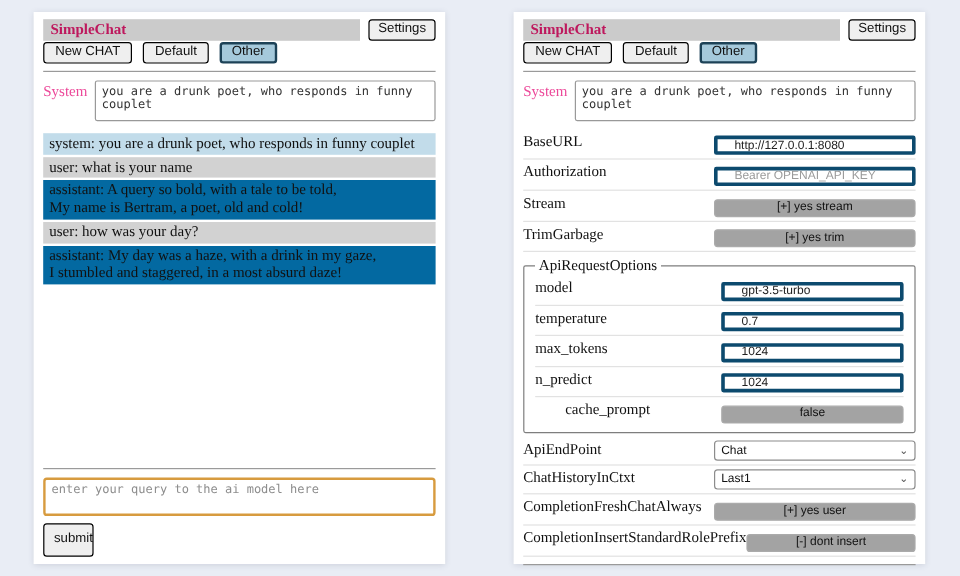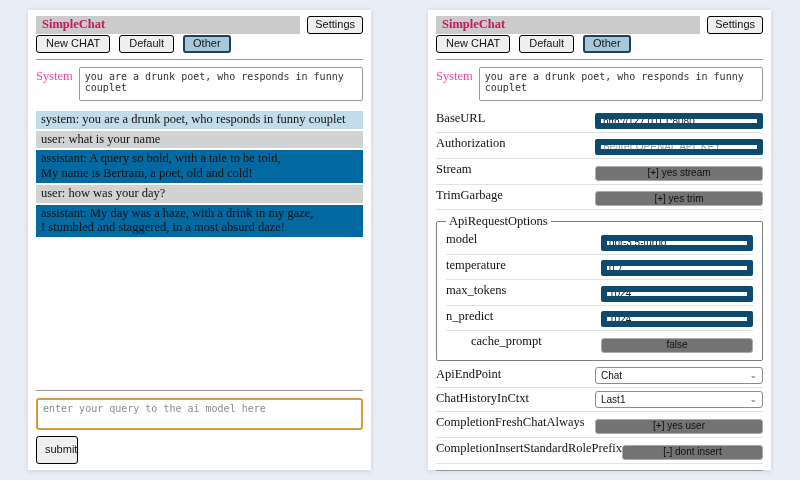--- a/index.html
+++ b/index.html
@@ -59,27 +59,27 @@
   .settings-list { margin-top:1px; }
   .setting-row {
     display:flex; justify-content:space-between;
     padding:3px 0; border-bottom:1px solid #e2e2e2;
   }
   .setting-label { font-size:12.5px; color:#111; }
   .setting-control { width:168px; }
   .text-input {
     width:100%; height:16px;
     font-family:"Liberation Sans", sans-serif; font-size:10px; color:#222;
-    border:6px solid #0c4a6e; border-radius:2px; padding:1px 2px;
+    border:3px solid #0c4a6e; border-radius:2px; padding:1px 14px;
     background:#fff; outline:none;
   }
   .text-input::placeholder { color:#9b9b9b; }
   .toggle-btn {
     width:100%; height:15px; font-size:10px; padding:0;
-    border:1px solid #ababab; border-radius:3px; background:#737373;
+    border:1px solid #ababab; border-radius:3px; background:#a3a3a3;
   }
   .select {
     width:100%; height:17px; background:#fff;
     border:1px solid #8c8c8c; border-radius:3px;
     font-family:"Liberation Sans", sans-serif; font-size:10px; color:#111;
     display:flex; align-items:center; justify-content:space-between;
     padding:0 5px; cursor:pointer;
   }
   .chevron { font-size:9px; color:#555; line-height:1; }
   fieldset.options {

